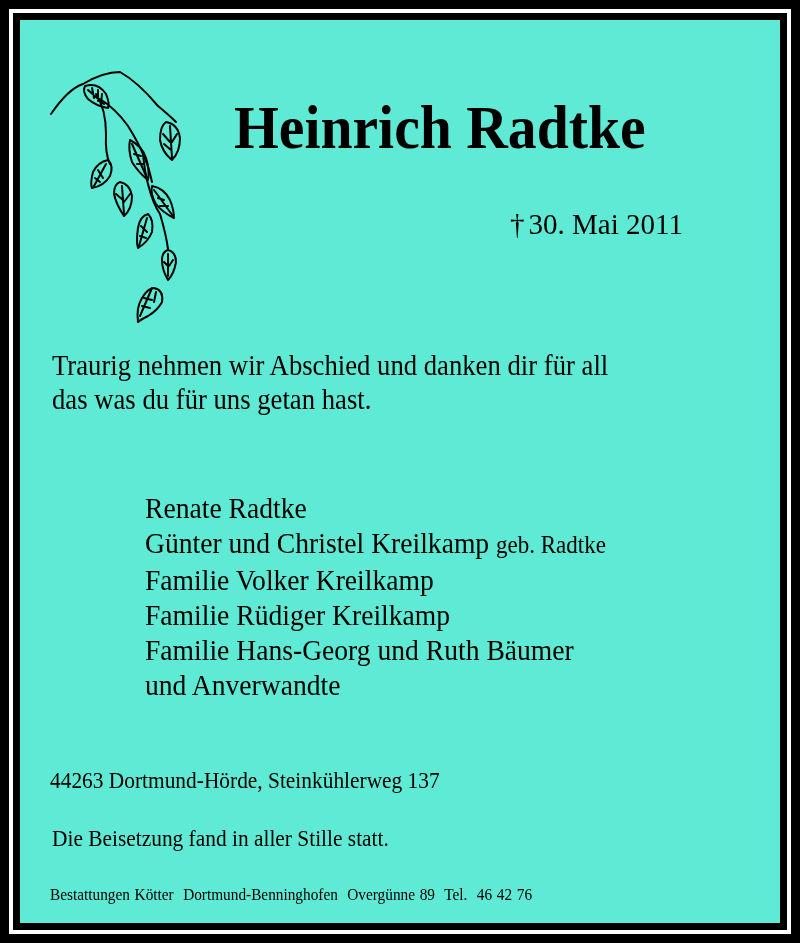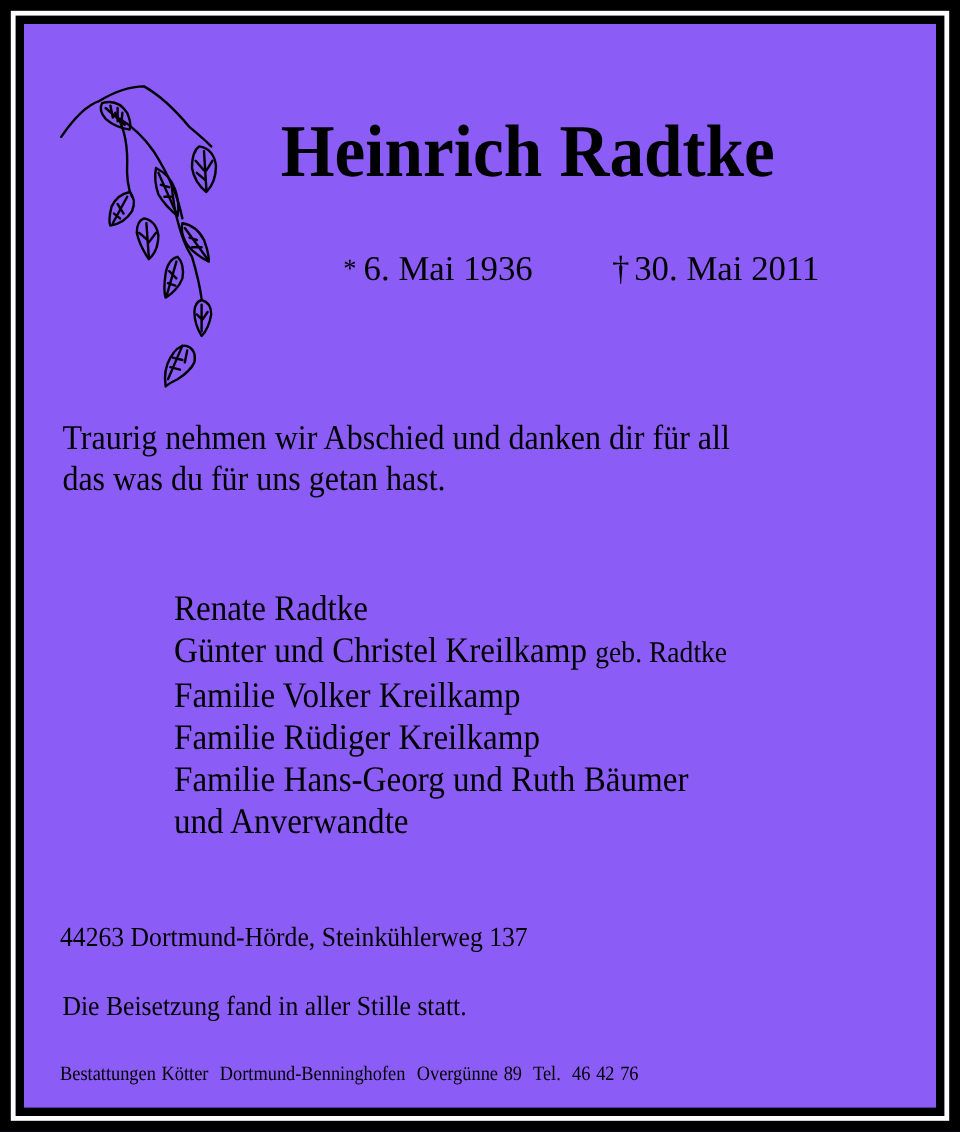--- a/index.html
+++ b/index.html
@@ -11,21 +11,21 @@
     .gap-frame {
       position: absolute; left: 9px; top: 9px; right: 9px; bottom: 9px;
       background: #fff;
     }
     .inner-frame {
       position: absolute; left: 13px; top: 13px; right: 13px; bottom: 13px;
       background: #000;
     }
     .content {
       position: absolute; left: 20px; top: 20px; right: 20px; bottom: 20px;
-      background: #8b5cf6;
+      background: #5eead4;
       font-family: "Liberation Serif", "DejaVu Serif", serif;
       color: #000;
     }
     .abs { position: absolute; white-space: nowrap; }
     .branch { position: absolute; left: 28px; top: 34px; width: 150px; height: 270px; }
     .name {
       left: 214px; top: 72px;
       font-size: 62px; font-weight: bold; letter-spacing: 0px;
       transform: scaleX(0.93); transform-origin: left top;
     }
@@ -98,23 +98,20 @@
     <path d="M120 196 Q128 198 128 208 Q126 220 120 226 Q114 216 114 206 Q114 198 120 196 Z"></path>
     <path d="M120 200 L120 222 M116 208 L120 212 M125 206 L121 212"></path>
 
     <path d="M108 238 L106 248"></path>
     <path d="M106 248 Q116 250 114 262 Q110 270 100 276 Q92 280 90 282 Q88 268 94 258 Q100 248 106 248 Z" transform="translate(0,-14)"></path>
     <path d="M104 238 L92 266 M96 248 L104 250 M94 256 L102 258" transform="translate(0,-4)"></path>
   </svg>
 
   <div class="abs name">Heinrich Radtke</div>
 
-  <div class="abs dates birth">
-    <span class="star">*</span><span>6. Mai 1936</span>
-  </div>
   <div class="abs dates death">
     <span class="cross">†</span><span>30. Mai 2011</span>
   </div>
 
   <div class="abs farewell">
     <div>Traurig nehmen wir Abschied und danken dir für all</div>
     <div>das was du für uns getan hast.</div>
   </div>
 
   <div class="abs mourners">

